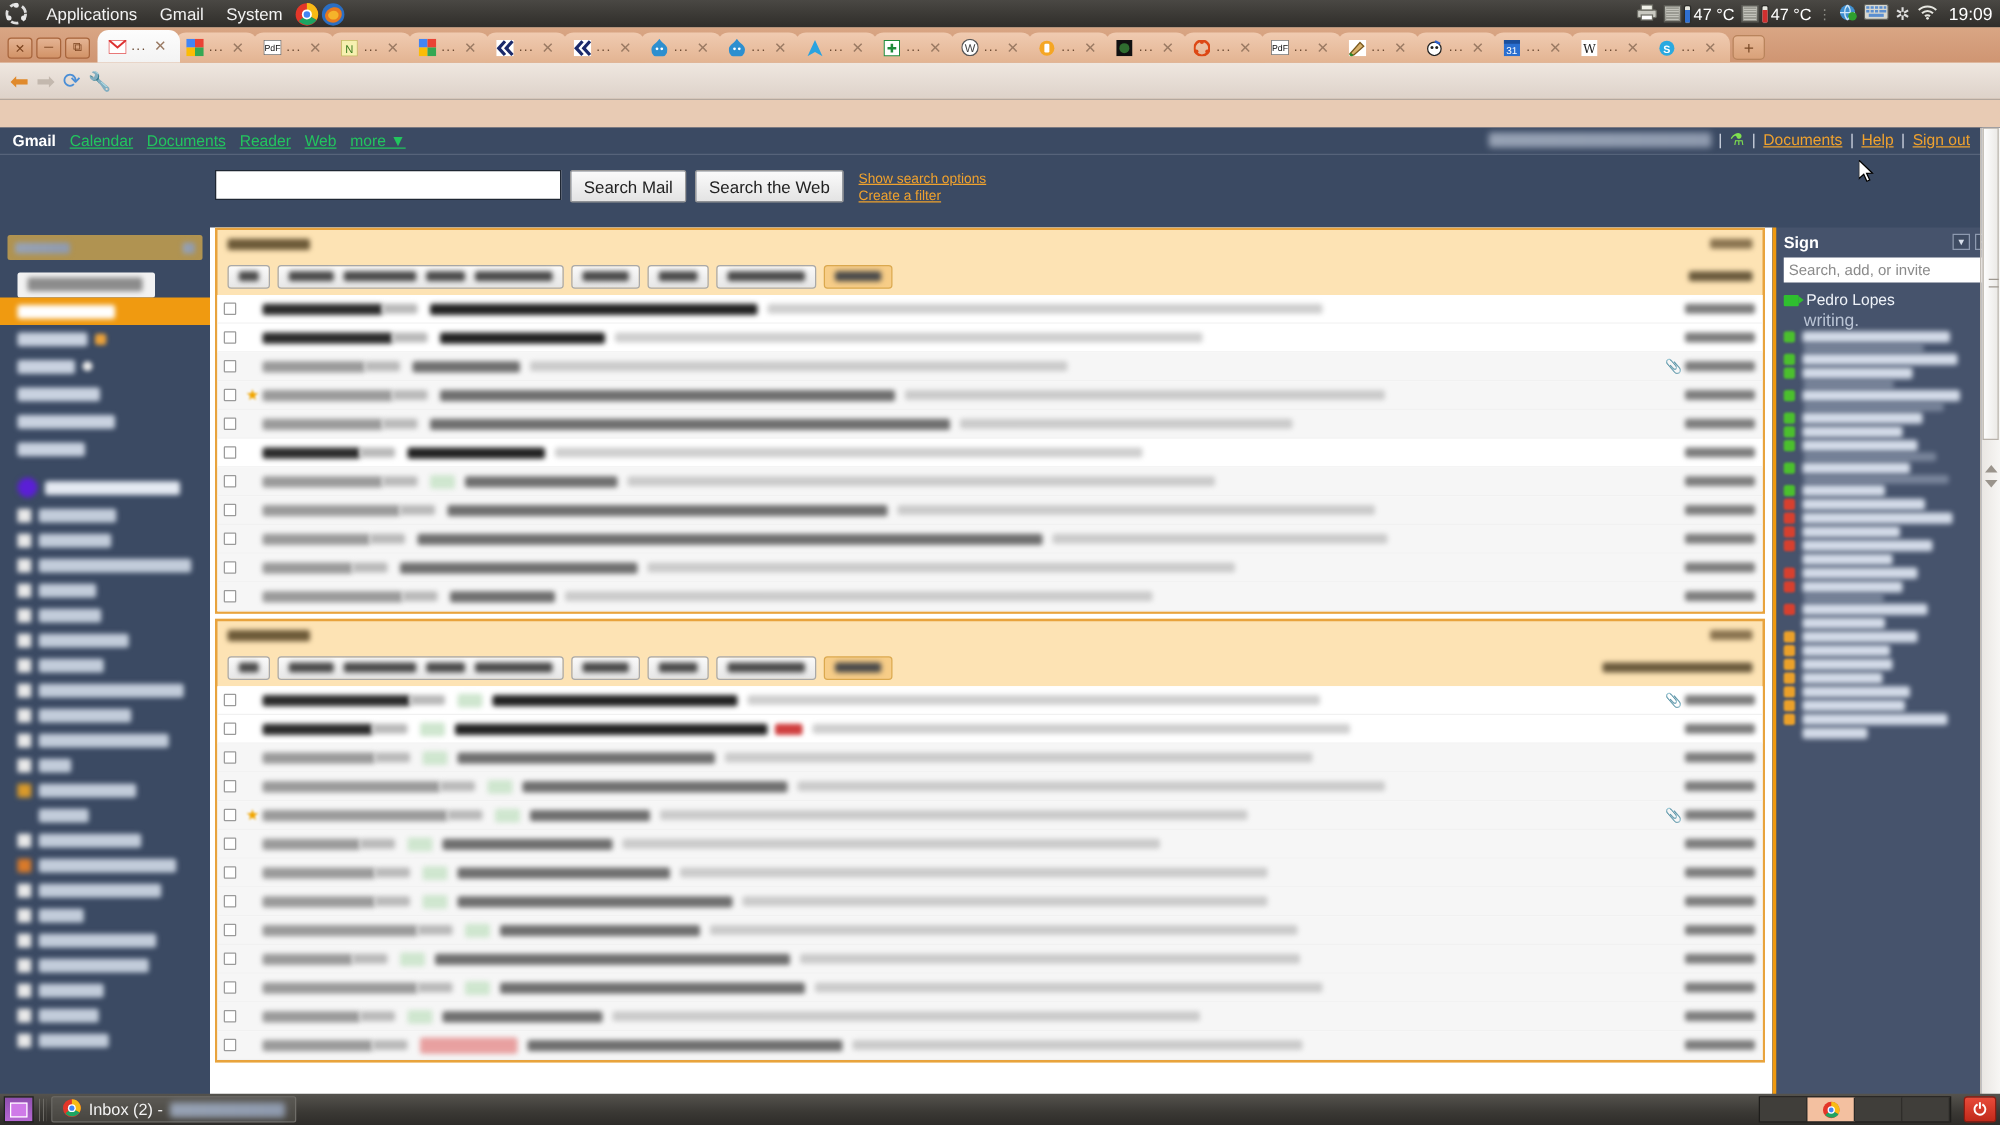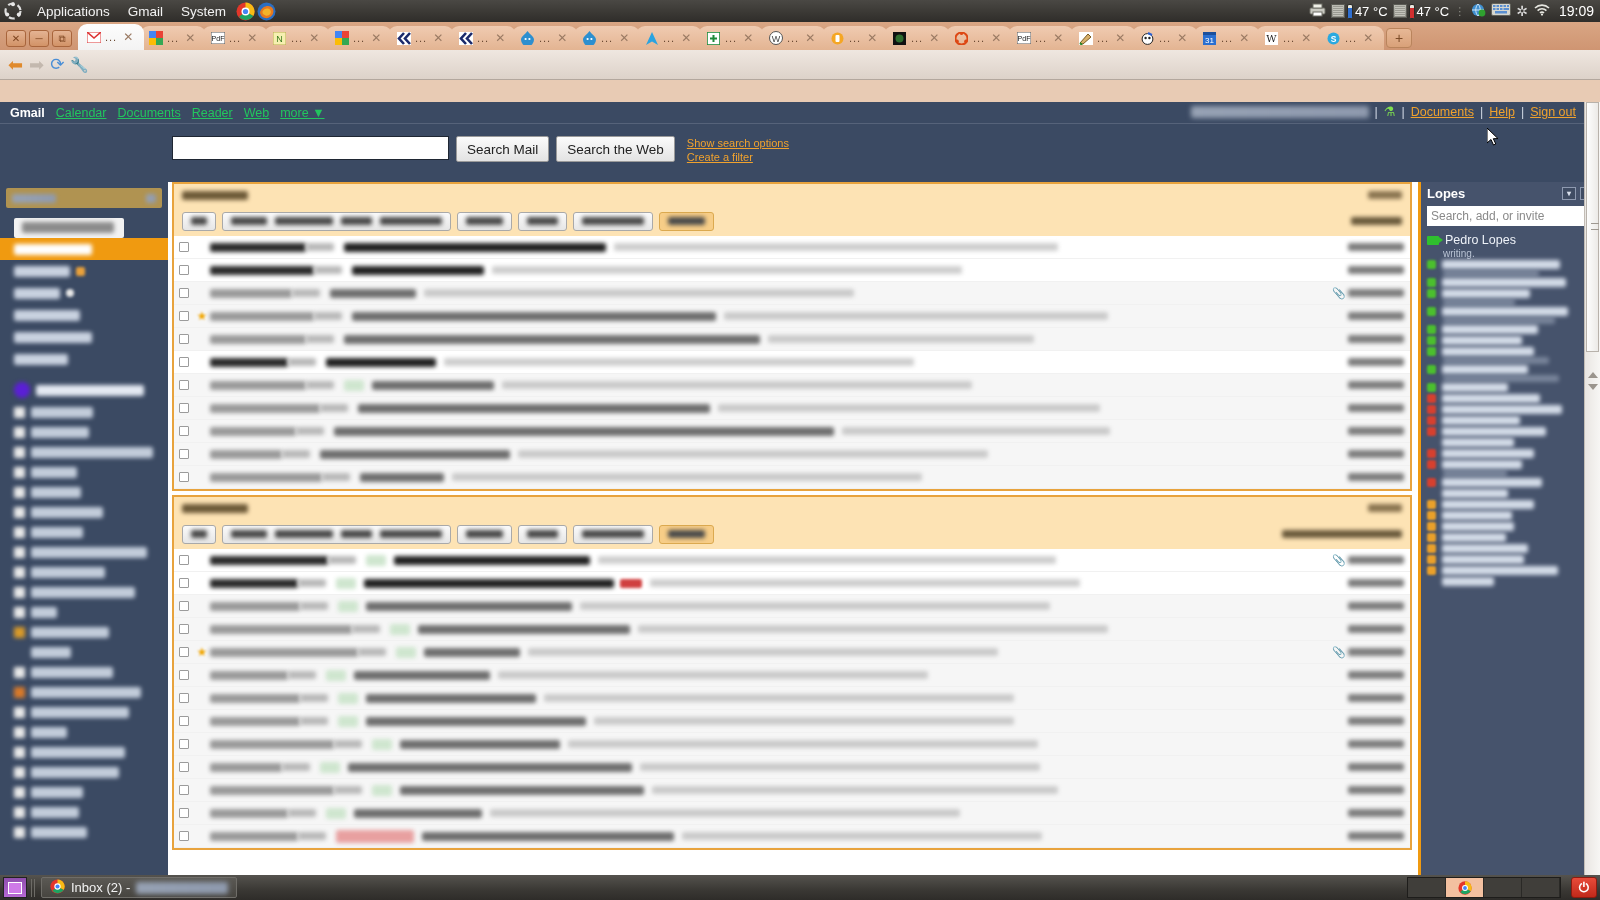--- a/index.html
+++ b/index.html
@@ -149,21 +149,21 @@
   .chat-head { height:22px; display:flex; align-items:center; justify-content:space-between;
      padding:0 6px; color:#fff; font-size:13px; font-weight:bold; }
   .chat-head .ctl { display:flex; gap:4px; }
   .cbtn { width:14px; height:13px; border:1px solid #8e9ab0; color:#d8dfeb;
      display:flex; align-items:center; justify-content:center; font-size:8px; background:#3f4c63; }
   .chat-search { margin:2px 6px 6px 6px; height:20px; background:#fff; border:1px solid #2b3purple;
      font-size:12px; color:#8a8a8a; display:flex; align-items:center; padding:0 4px; }
   .buddy { display:flex; align-items:center; gap:6px; padding:1px 6px; font-size:12.5px; color:#eef2f8; }
   .dot { width:9px; height:9px; border-radius:2px; flex:none; }
   .buddy .nm { height:9px; border-radius:2px; }
-  .buddy-status { padding-left:22px; font-size:10px; color:#b9c3d4; }
+  .buddy-status { padding-left:22px; font-size:14px; color:#b9c3d4; }
   .buddy-sub { height:7px; border-radius:2px; margin-left:22px; opacity:.5; }
   .cam { width:12px; height:9px; background:#2fbf2f; border-radius:1px; position:relative; flex:none; }
   .cam:after { content:""; position:absolute; right:-4px; top:1px;
      border-left:4px solid #2fbf2f; border-top:3px solid transparent; border-bottom:3px solid transparent; }
 
   
   .vscroll { position:absolute; right:0; top:0; width:16px; bottom:0;
      background:linear-gradient(to right,#e9e6e2,#f7f6f4); border-left:1px solid #c3bdb6; }
   .vthumb { position:absolute; left:1px; right:1px; top:0; height:250px;
      background:linear-gradient(to right,#fdfdfd,#eceae7); border:1px solid #b8b2ab; }
@@ -1062,21 +1062,21 @@
                   <div class="m-attach" style="margin-left: auto;"></div>
                   <div class="m-date blurbar" style="background: rgb(125, 125, 125); color: transparent; overflow: hidden;">Nov 22</div>
                 </div>
               </div>
             </div>
           </div>
       </div>
 
       <div class="chatcol">
         <div class="chat-head">
-          <span>Lopes</span>
+          <span>Sign</span>
           <span class="ctl">
             <span class="cbtn">▾</span>
             <span class="cbtn">─</span>
           </span>
         </div>
         <div class="chat-search">Search, add, or invite</div>
         <div class="buddy">
           <span class="cam"></span>
           <span>Pedro Lopes</span>
         </div>

